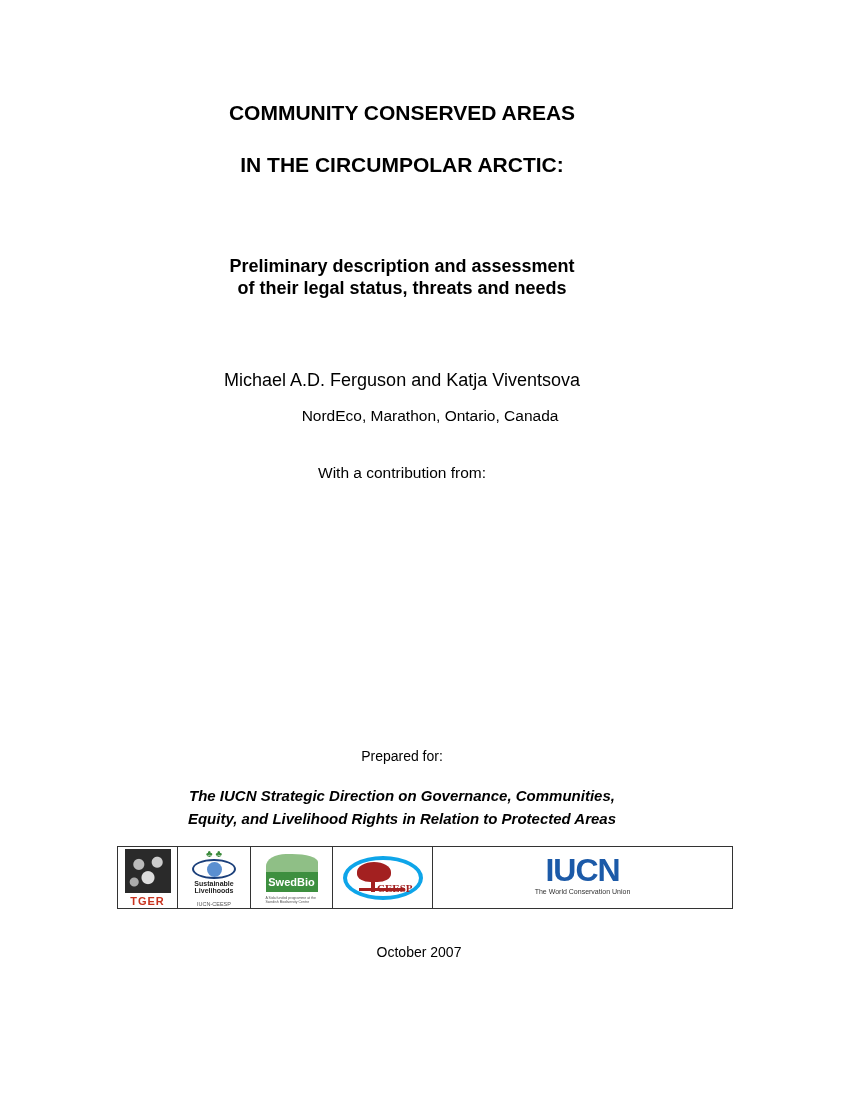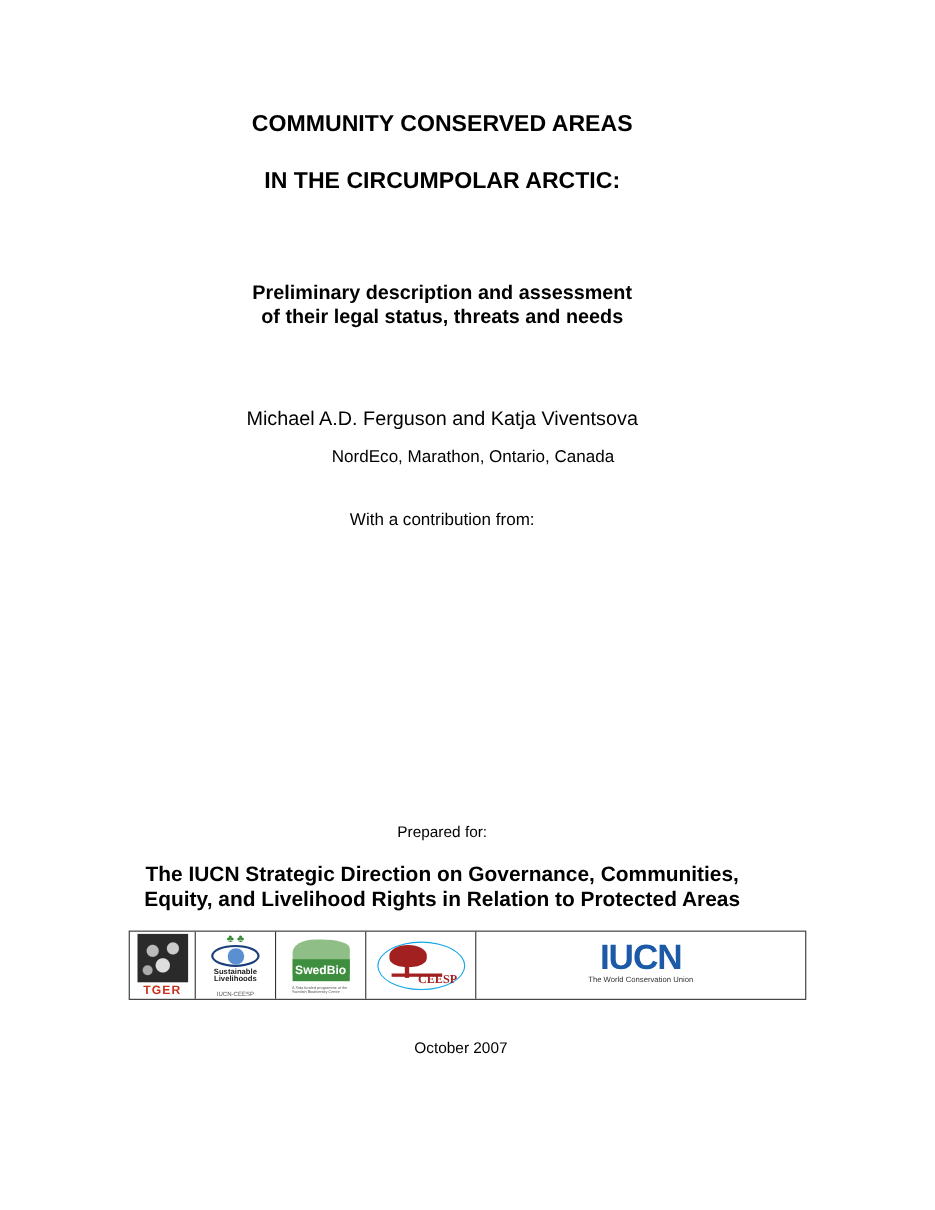--- a/index.html
+++ b/index.html
@@ -5,21 +5,21 @@
   html, body { margin: 0; padding: 0; background: #ffffff; }
   body { width: 850px; height: 1100px; position: relative; overflow: hidden;
          font-family: "Liberation Sans", sans-serif; color: #000; }
   .abs { position: absolute; left: 0; width: 804px; text-align: center; }
   .title { font-weight: bold; font-size: 21px; }
   .subtitle { font-weight: bold; font-size: 18px; line-height: 22px; }
   .authors { font-size: 18px; }
   .affil { font-size: 15.5px; padding-left: 28px; }
   .contrib { font-size: 15.5px; line-height: 20px; }
   .prepared { font-size: 14px; }
-  .org { font-weight: bold; font-size: 19px; line-height: 23px; }
+  .org { font-weight: bold; font-size: 15px; line-height: 23px; font-style: italic; }
   .date { font-size: 14px; }
 
   .logos { position: absolute; left: 117px; top: 846px; width: 616px; height: 63px;
            border: 1px solid #333; box-sizing: border-box; display: flex; }
   .cell { border-right: 1px solid #333; box-sizing: border-box; height: 100%;
           display: flex; align-items: center; justify-content: center; overflow: hidden; }
   .cell:last-child { border-right: none; }
 
   
   .tilcepa { width: 58px; height: 58px; position: relative; background: #8b1e10; overflow: hidden; }
@@ -58,21 +58,21 @@
 
   
   .swed { width: 56px; height: 56px; position: relative; background: #fff; }
   .swed .hill { position: absolute; left: 2px; top: 4px; width: 52px; height: 32px; background: #8fbf86;
                 border-top-left-radius: 20px 12px; border-top-right-radius: 26px 8px; }
   .swed .band { position: absolute; left: 2px; top: 22px; width: 52px; height: 20px; background: #3d8f3f;
                 color: #fff; font-weight: bold; font-size: 11px; line-height: 20px; text-align: center; }
   .swed .fine { position: absolute; left: 2px; bottom: 2px; width: 52px; font-size: 3.5px; color: #555; line-height: 4px; text-align: left; }
 
   
-  .ceesp { width: 80px; height: 44px; position: relative; border: 1px solid #0ea5e9; border-radius: 50%;
+  .ceesp { width: 80px; height: 44px; position: relative; border: 4px solid #0ea5e9; border-radius: 50%;
            box-sizing: border-box; }
   .ceesp .tree { position: absolute; left: 10px; top: 2px; width: 34px; height: 20px; background: #a32020;
                  border-radius: 50% 50% 40% 40%; }
   .ceesp .trunk { position: absolute; left: 24px; top: 18px; width: 4px; height: 14px; background: #a32020; }
   .ceesp .ground { position: absolute; left: 12px; top: 28px; width: 46px; height: 3px; background: #a32020; }
   .ceesp .lbl { position: absolute; right: 6px; bottom: 2px; color: #a32020; font-weight: bold; font-size: 11px;
                 font-family: "Liberation Serif", serif; }
 
   
   .wcpa { width: 92px; height: 36px; position: relative; }

